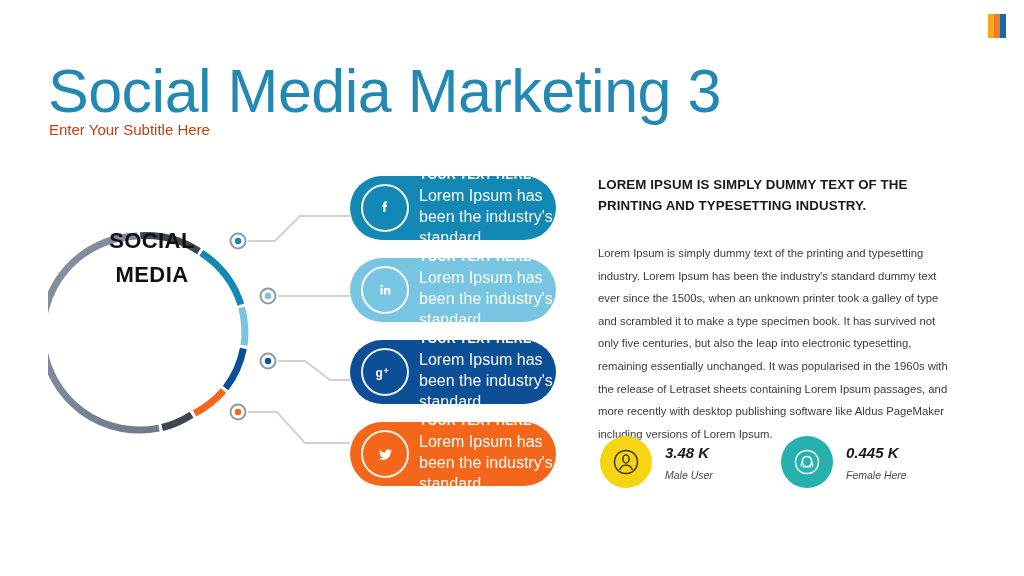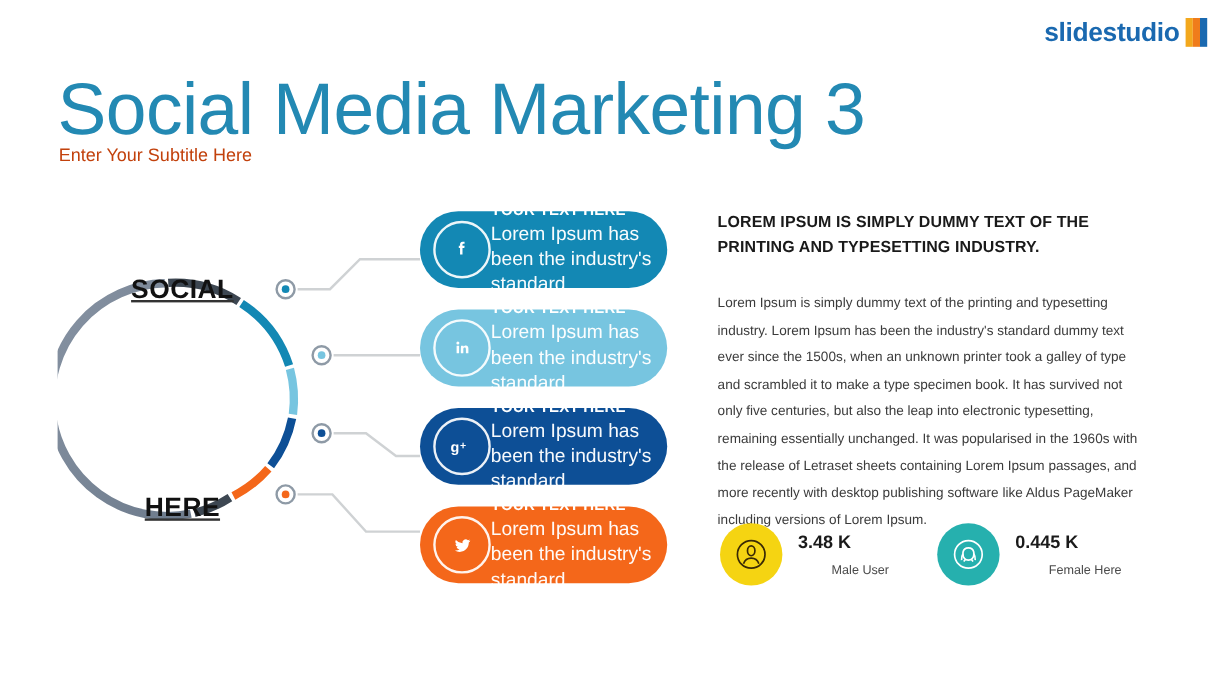--- a/index.html
+++ b/index.html
@@ -71,23 +71,22 @@
     height: 208px;
   }
   #donut-wrap svg { display: block; }
   #donut-label {
     position: absolute;
     left: 0; top: 0;
     width: 208px; height: 208px;
     display: flex;
     flex-direction: column;
     align-items: center;
-    justify-content: space-between;
+    justify-content: flex-start;
     gap: 8px;
-    text-decoration: underline;
   }
   #donut-label span {
     font-size: 22px;
     font-weight: 700;
     color: #111111;
     letter-spacing: 0.4px;
   }
 
   
   #connectors {
@@ -119,21 +118,21 @@
     border-radius: 50%;
     border: 2px solid rgba(255,255,255,0.92);
     display: flex;
     align-items: center;
     justify-content: center;
     flex: 0 0 auto;
     color: #ffffff;
   }
   .card .badge svg { display: block; }
   .card .ctext {
-    margin-left: 0;
+    margin-left: 10px;
     color: #ffffff;
     overflow: hidden;
   }
   .card .chead {
     font-size: 12.5px;
     font-weight: 700;
     letter-spacing: 0.2px;
     line-height: 1.25;
   }
   .card .cdesc {
@@ -180,39 +179,37 @@
   .stat .sicon {
     width: 52px; height: 52px;
     border-radius: 50%;
     display: flex;
     align-items: center;
     justify-content: center;
     flex: 0 0 auto;
   }
   .stat.s0 .sicon { background: #f5d412; }
   .stat.s1 .sicon { background: #26b0ae; }
-  .stat .stxt { margin-left: 13px; }
+  .stat .stxt { margin-left: 13px; font-style: italic; }
   .stat .sval {
     font-size: 15px;
     font-weight: 700;
     color: #1a1a1a;
     line-height: 1.2;
   }
   .stat .slbl {
     font-size: 10.5px;
     color: #4a4a4a;
     margin-top: 7px;
-    margin-left: 28px;
   }
 </style>
 </head>
 <body>
 
 <div id="logo">
-  <span class="logo-text">slidestudio</span>
   <span class="logo-mark">
     <i class="b1"></i>
       <i class="b2"></i>
       <i class="b3"></i>
   </span>
 </div>
 
 <div id="title">Social Media Marketing 3</div>
 <div id="subtitle">Enter Your Subtitle Here</div>
 
@@ -234,21 +231,21 @@
     <path d="M 195.4 120.5 A 97 97 0 0 1 177.6 160.2" fill="none" stroke="#0d4f96" stroke-width="7"></path>
 
     <path d="M 175.6 162.6 A 97 97 0 0 1 146.5 185.3" fill="none" stroke="#f4671a" stroke-width="7"></path>
 
     <path d="M 143.6 186.7 A 97 97 0 0 1 114.1 199.5" fill="none" stroke="#3d4752" stroke-width="7"></path>
 
     <path d="M 111.0 200.1 A 97 97 0 1 1 89.3 8.1" fill="none" stroke="url(#grayGrad)" stroke-width="7"></path>
   </svg>
   <div id="donut-label">
     <span>SOCIAL</span>
-    <span>HERE</span>
+    <span>MEDIA</span>
   </div>
 </div>
 
 <svg id="connectors">
 
   <polyline points="248,241 275,241 300,216 350,216" fill="none" stroke="#cfd2d4" stroke-width="2"></polyline>
   <polyline points="278,296 300,296 320,296 350,296" fill="none" stroke="#cfd2d4" stroke-width="2"></polyline>
   <polyline points="278,361 305,361 330,380 350,380" fill="none" stroke="#cfd2d4" stroke-width="2"></polyline>
   <polyline points="248,412 277,412 305,443 350,443" fill="none" stroke="#cfd2d4" stroke-width="2"></polyline>
 

